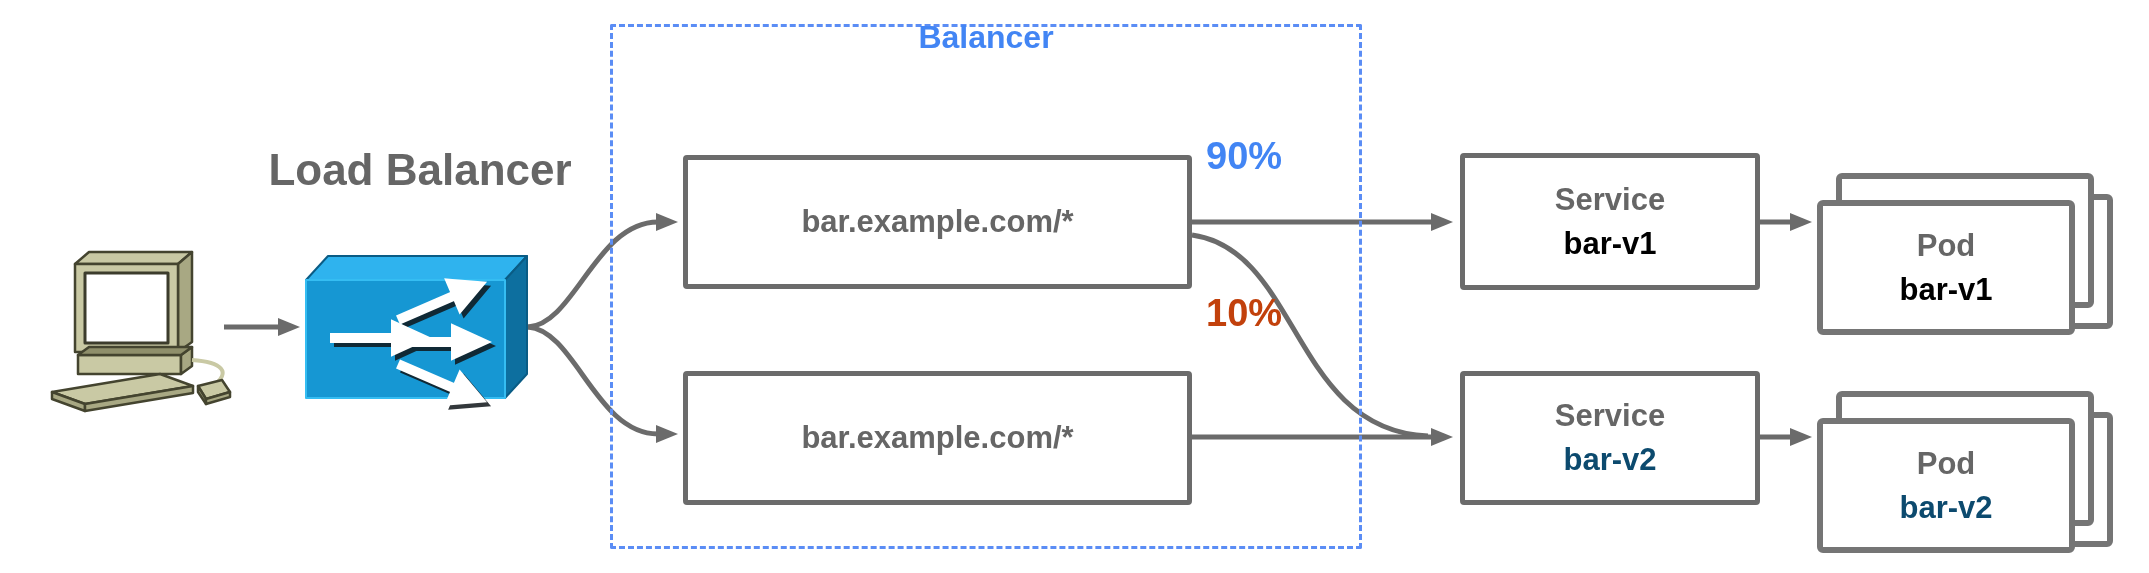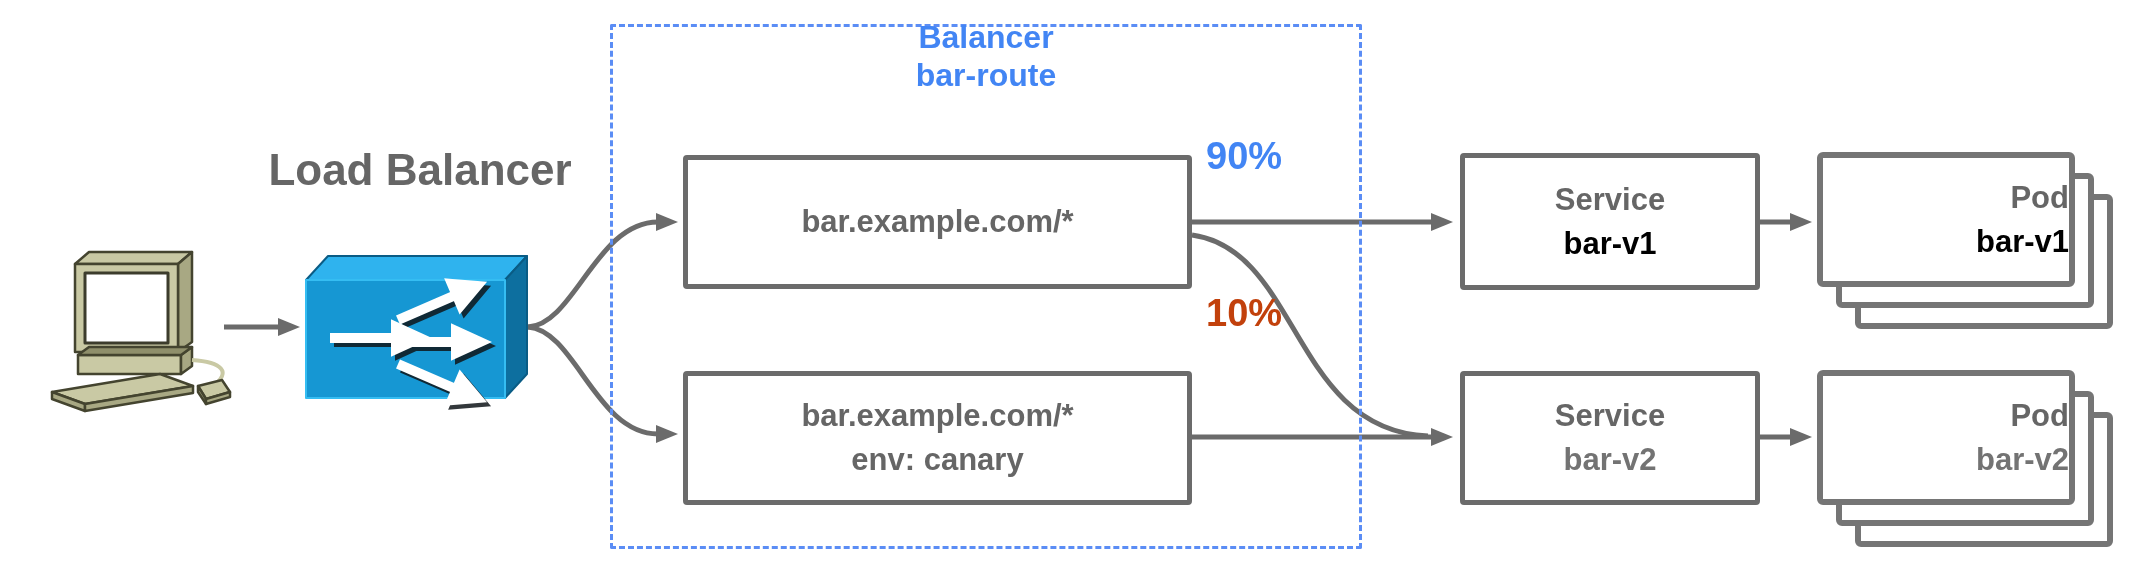--- a/index.html
+++ b/index.html
@@ -30,28 +30,28 @@
   .node{
     background:#ffffff;border:5px solid #6b6b6b;border-radius:4px;
     display:flex;flex-direction:column;align-items:center;justify-content:center;
     color:#666666;font-size:31px;line-height:44px;text-align:center;
   }
   .route-box1{left:683px;top:155px;width:509px;height:134px;}
   .route-box2{left:683px;top:371px;width:509px;height:134px;}
   .svc1{left:1460px;top:153px;width:300px;height:137px;}
   .svc2{left:1460px;top:371px;width:300px;height:134px;}
   .blue{color:#000000;}
-  .green{color:#737373;}
+  .green{color:#0c4a6e;}
   
   .pod-card{
     background:#ffffff;border:6px solid #757575;border-radius:6px;
   }
   .pod-front{
-    display:flex;flex-direction:column;align-items:flex-end;justify-content:center;
-    color:#666666;font-size:31px;line-height:44px;text-align:center;
+    display:flex;flex-direction:column;align-items:center;justify-content:center;
+    color:#666666;font-size:31px;line-height:44px;text-align:center;margin-top:48px;
   }
   .p1c3{left:1855px;top:194px;width:258px;height:135px;}
   .p1c2{left:1836px;top:173px;width:258px;height:135px;}
   .p1c1{left:1817px;top:152px;width:258px;height:135px;}
   .p2c3{left:1855px;top:412px;width:258px;height:135px;}
   .p2c2{left:1836px;top:391px;width:258px;height:135px;}
   .p2c1{left:1817px;top:370px;width:258px;height:135px;}
   .layer{left:0;top:0;width:2149px;height:573px;}
 </style>
 </head>
@@ -133,29 +133,27 @@
         <polygon points="461,379 477,398 452,400"></polygon>
     </g>
   </svg>
 
   <div class="abs lb-title">Load Balancer</div>
 
   <div class="abs route-dashed"></div>
 
   <div class="abs route-group-title">
     <div>Balancer</div>
-    <div>bar-route</div>
   </div>
 
   <div class="abs node route-box1">
     <div>bar.example.com/*</div>
   </div>
   <div class="abs node route-box2">
     <div>bar.example.com/*</div>
-    <div>env: canary</div>
   </div>
 
   <div class="abs pct pct-90">90%</div>
   <div class="abs pct pct-10">10%</div>
 
   <div class="abs node svc1">
     <div>Service</div>
     <div class="blue">bar-v1</div>
   </div>
   <div class="abs node svc2">

